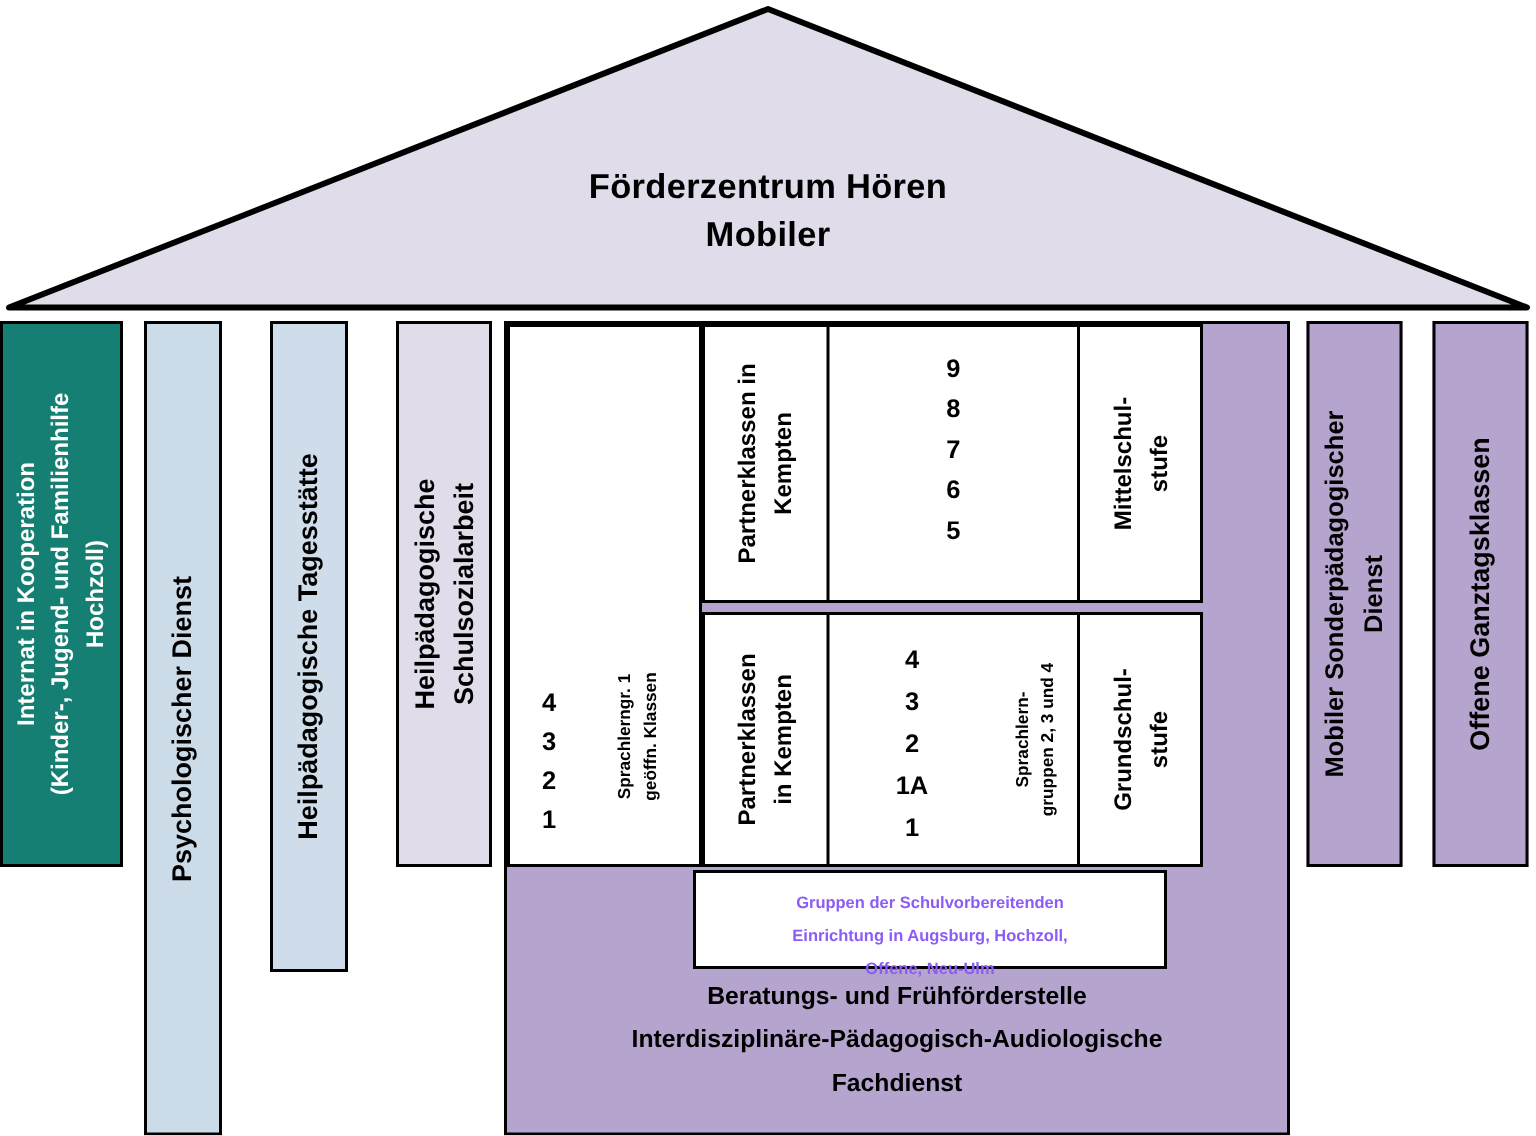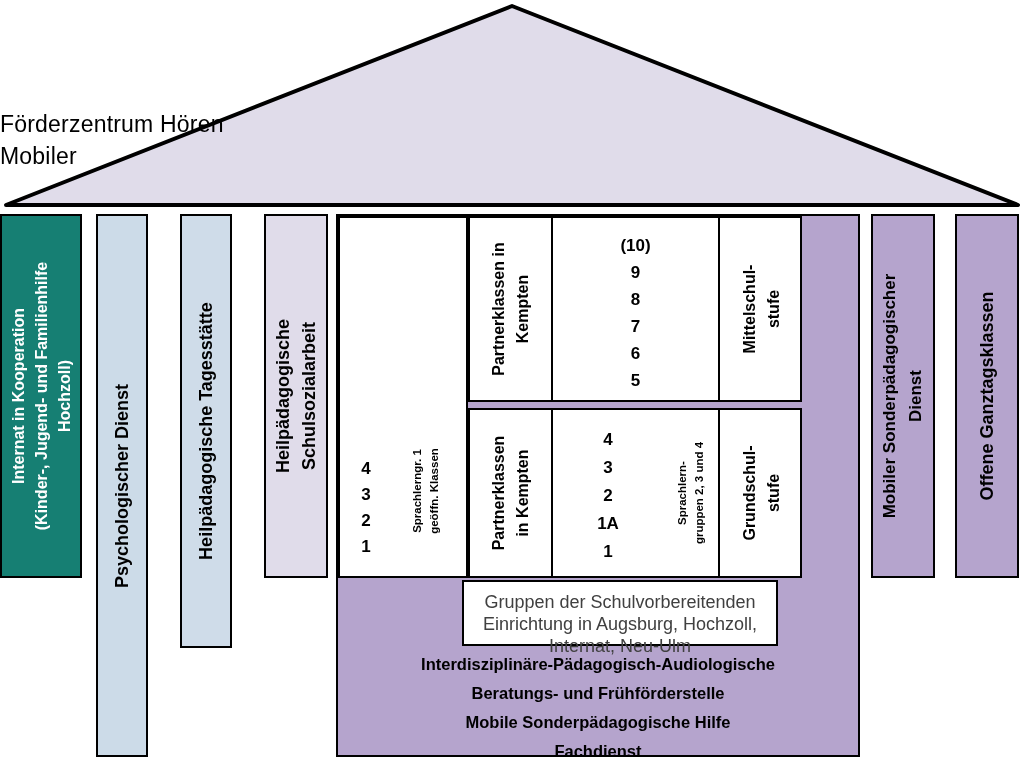--- a/index.html
+++ b/index.html
@@ -19,22 +19,22 @@
   }
   .abs { position: absolute; box-sizing: border-box; }
 
   
   #roof-wrap {
     left: 0; top: 0; width: 1024px; height: 215px;
   }
   #roof-wrap svg { display: block; }
   #roof-title {
     left: 0; top: 108px; width: 1024px;
-    text-align: left;
-    font-weight: normal;
+    text-align: center;
+    font-weight: bold;
     font-size: 23px;
     line-height: 32px;
     color: #000000;
     letter-spacing: .2px;
   }
 
   
   .box {
     border: 2px solid #000000;
   }
@@ -71,25 +71,25 @@
 
   
   #foot-text {
     font-weight: bold;
     font-size: 16.5px;
     line-height: 29px;
     text-align: center;
     color: #000;
   }
   #svez-text {
-    font-weight: normal;
-    font-size: 18px;
+    font-weight: bold;
+    font-size: 11px;
     line-height: 22px;
     text-align: center;
-    color: #404040;
+    color: #8b5cf6;
   }
 </style>
 </head>
 <body>
 
 <div id="stage">
 
   <div class="abs" id="roof-wrap">
     <svg width="1024" height="215" viewBox="0 0 1024 215">
       <polygon points="512,6 1018,205 6,205" fill="#e0dcea" stroke="#000000" stroke-width="4" stroke-linejoin="round"></polygon>
@@ -166,21 +166,20 @@
     <div class="abs" style="left:248px; top:0; width:2px; height:182px; background:#000;"></div>
 
     <div class="abs" style="left:0; top:0; width:81px; height:182px;">
       <div class="vtext" style="font-size:16px; line-height:24px;">
         <div>Partnerklassen in</div>
         <div>Kempten</div>
       </div>
     </div>
 
     <div class="abs num-col" style="left:83px; top:14px; width:165px; font-size:17px; line-height:27px;">
-      <div>(10)</div>
       <div>9</div>
       <div>8</div>
       <div>7</div>
       <div>6</div>
       <div>5</div>
     </div>
 
     <div class="abs" style="left:250px; top:0; width:84px; height:182px;">
       <div class="vtext" style="font-size:16px; line-height:24px;">
         <div>Mittelschul-</div>
@@ -220,24 +219,23 @@
         <div>Grundschul-</div>
         <div>stufe</div>
       </div>
     </div>
   </div>
 
   <div class="abs c-white" style="left:462px; top:580px; width:316px; height:66px; border:2px solid #000;">
     <div class="abs" id="svez-text" style="left:0; top:9px; width:312px;">
       <div>Gruppen der Schulvorbereitenden</div>
       <div>Einrichtung in Augsburg, Hochzoll,</div>
-      <div>Internat, Neu-Ulm</div>
+      <div>Offene, Neu-Ulm</div>
     </div>
   </div>
 
   <div class="abs" id="foot-text" style="left:336px; top:650px; width:524px;">
+    <div>Beratungs- und Frühförderstelle</div>
     <div>Interdisziplinäre-Pädagogisch-Audiologische</div>
-    <div>Beratungs- und Frühförderstelle</div>
-    <div>Mobile Sonderpädagogische Hilfe</div>
     <div>Fachdienst</div>
   </div>
 
 </div>
 
 </body></html>

